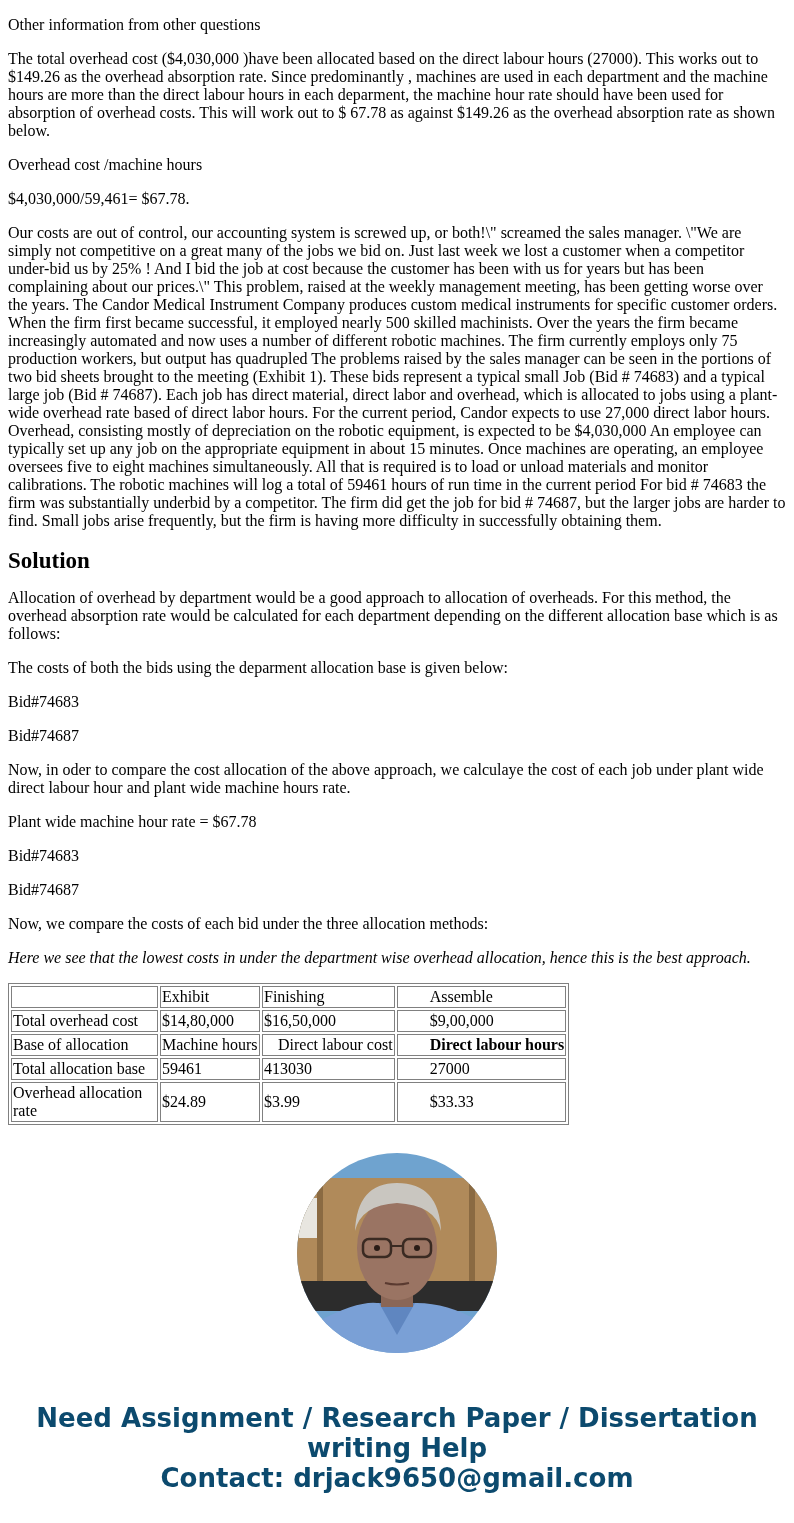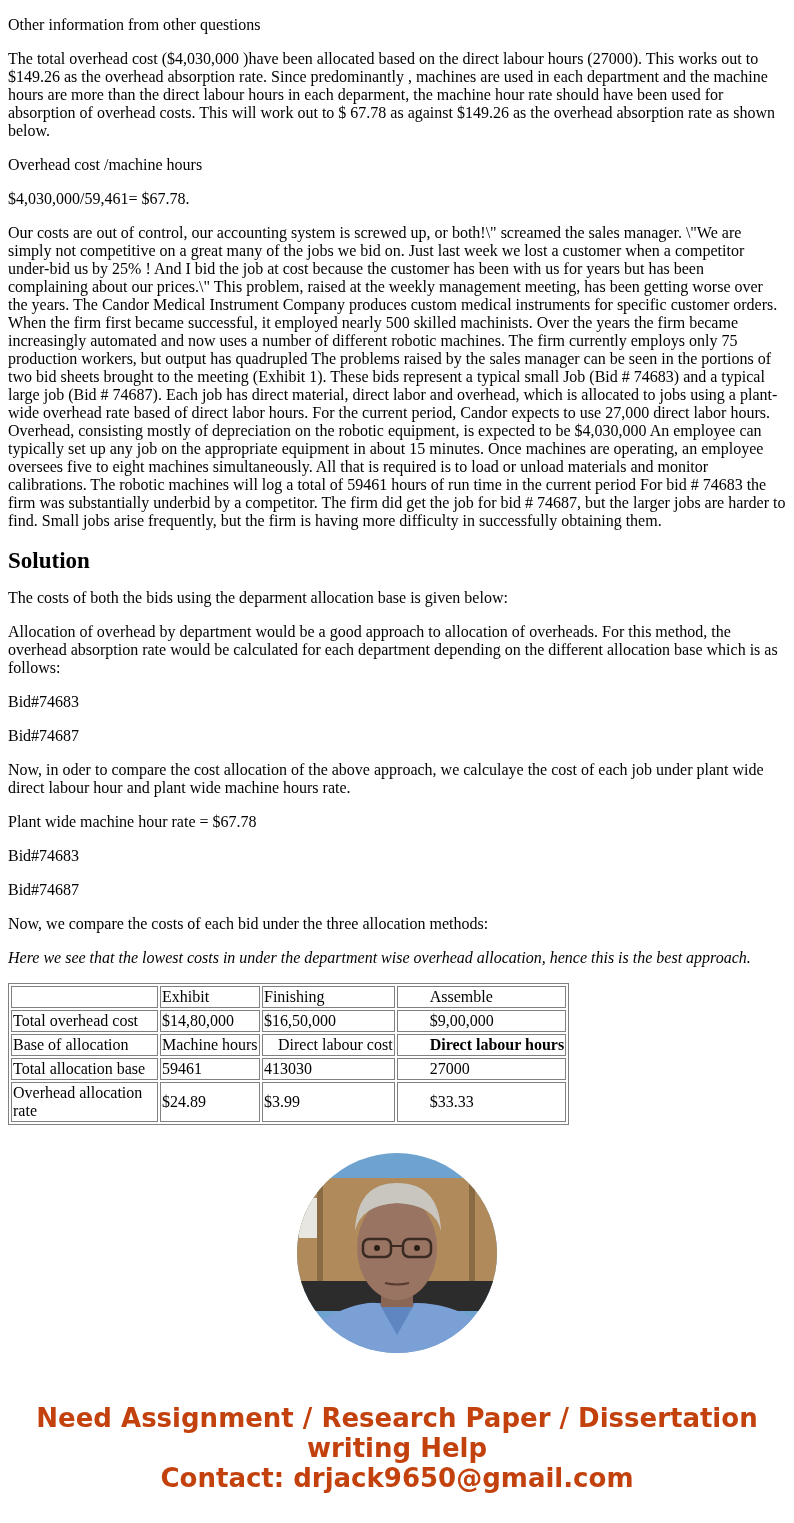--- a/index.html
+++ b/index.html
@@ -53,38 +53,38 @@
     .promo {
       position: absolute;
       left: 0;
       top: 1403px;
       width: 794px;
       text-align: center;
       font-family: "DejaVu Sans", "Liberation Sans", sans-serif;
       font-weight: bold;
       font-size: 26px;
       line-height: 30px;
-      color: #c2410c;
+      color: #0c4a6e;
     }
     .promo div { margin: 0; }
   </style>
 </head>
 <body>
 
 <div class="content">
   <p class="first">Other information from other questions</p>
   <p>The total overhead cost ($4,030,000 )have been allocated based on the direct labour hours (27000). This works out to $149.26 as the overhead absorption rate. Since predominantly , machines are used in each department and the machine hours are more than the direct labour hours in each deparment, the machine hour rate should have been used for absorption of overhead costs. This will work out to $ 67.78 as against $149.26 as the overhead absorption rate as shown below.</p>
   <p>Overhead cost /machine hours</p>
   <p>$4,030,000/59,461= $67.78.</p>
   <p>Our costs are out of control, our accounting system is screwed up, or both!\" screamed the sales manager. \"We are simply not competitive on a great many of the jobs we bid on. Just last week we lost a customer when a competitor under-bid us by 25% ! And I bid the job at cost because the customer has been with us for years but has been complaining about our prices.\" This problem, raised at the weekly management meeting, has been getting worse over the years. The Candor Medical Instrument Company produces custom medical instruments for specific customer orders. When the firm first became successful, it employed nearly 500 skilled machinists. Over the years the firm became increasingly automated and now uses a number of different robotic machines. The firm currently employs only 75 production workers, but output has quadrupled The problems raised by the sales manager can be seen in the portions of two bid sheets brought to the meeting (Exhibit 1). These bids represent a typical small Job (Bid # 74683) and a typical large job (Bid # 74687). Each job has direct material, direct labor and overhead, which is allocated to jobs using a plant-wide overhead rate based of direct labor hours. For the current period, Candor expects to use 27,000 direct labor hours. Overhead, consisting mostly of depreciation on the robotic equipment, is expected to be $4,030,000 An employee can typically set up any job on the appropriate equipment in about 15 minutes. Once machines are operating, an employee oversees five to eight machines simultaneously. All that is required is to load or unload materials and monitor calibrations. The robotic machines will log a total of 59461 hours of run time in the current period For bid # 74683 the firm was substantially underbid by a competitor. The firm did get the job for bid # 74687, but the larger jobs are harder to find. Small jobs arise frequently, but the firm is having more difficulty in successfully obtaining them.</p>
 
   <h3 class="solution">Solution</h3>
 
+  <p>Allocation of overhead by department would be a good approach to allocation of overheads. For this method, the overhead absorption rate would be calculated for each department depending on the different allocation base which is as follows:</p>
   <p>The costs of both the bids using the deparment allocation base is given below:</p>
-  <p>Allocation of overhead by department would be a good approach to allocation of overheads. For this method, the overhead absorption rate would be calculated for each department depending on the different allocation base which is as follows:</p>
   <p>Bid#74683</p>
   <p>Bid#74687</p>
   <p>Now, in oder to compare the cost allocation of the above approach, we calculaye the cost of each job under plant wide direct labour hour and plant wide machine hours rate.</p>
   <p>Plant wide machine hour rate = $67.78</p>
   <p>Bid#74683</p>
   <p>Bid#74687</p>
   <p>Now, we compare the costs of each bid under the three allocation methods:</p>
   <p style="font-style:italic;">Here we see that the lowest costs in under the department wise overhead allocation, hence this is the best approach.</p>
 
   <table class="alloc">

